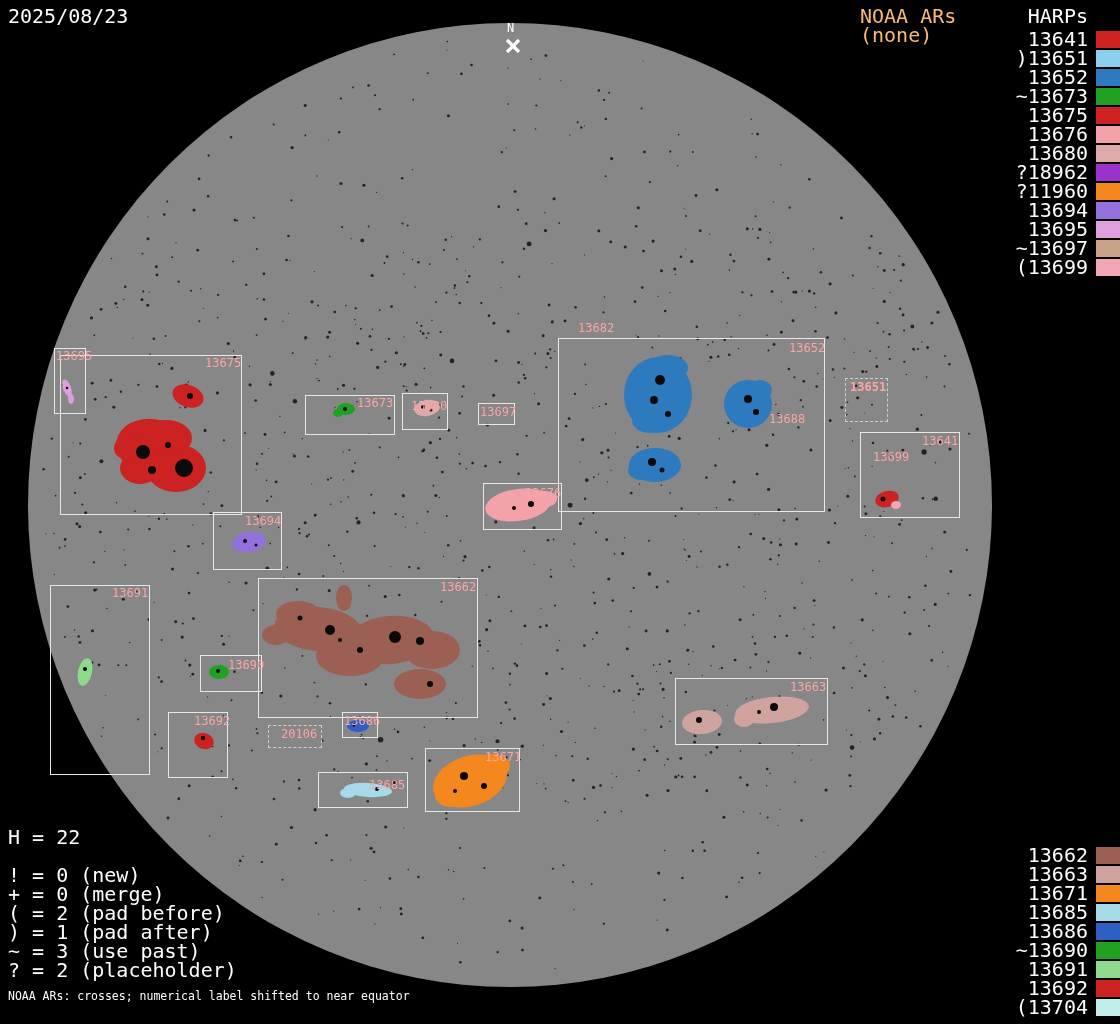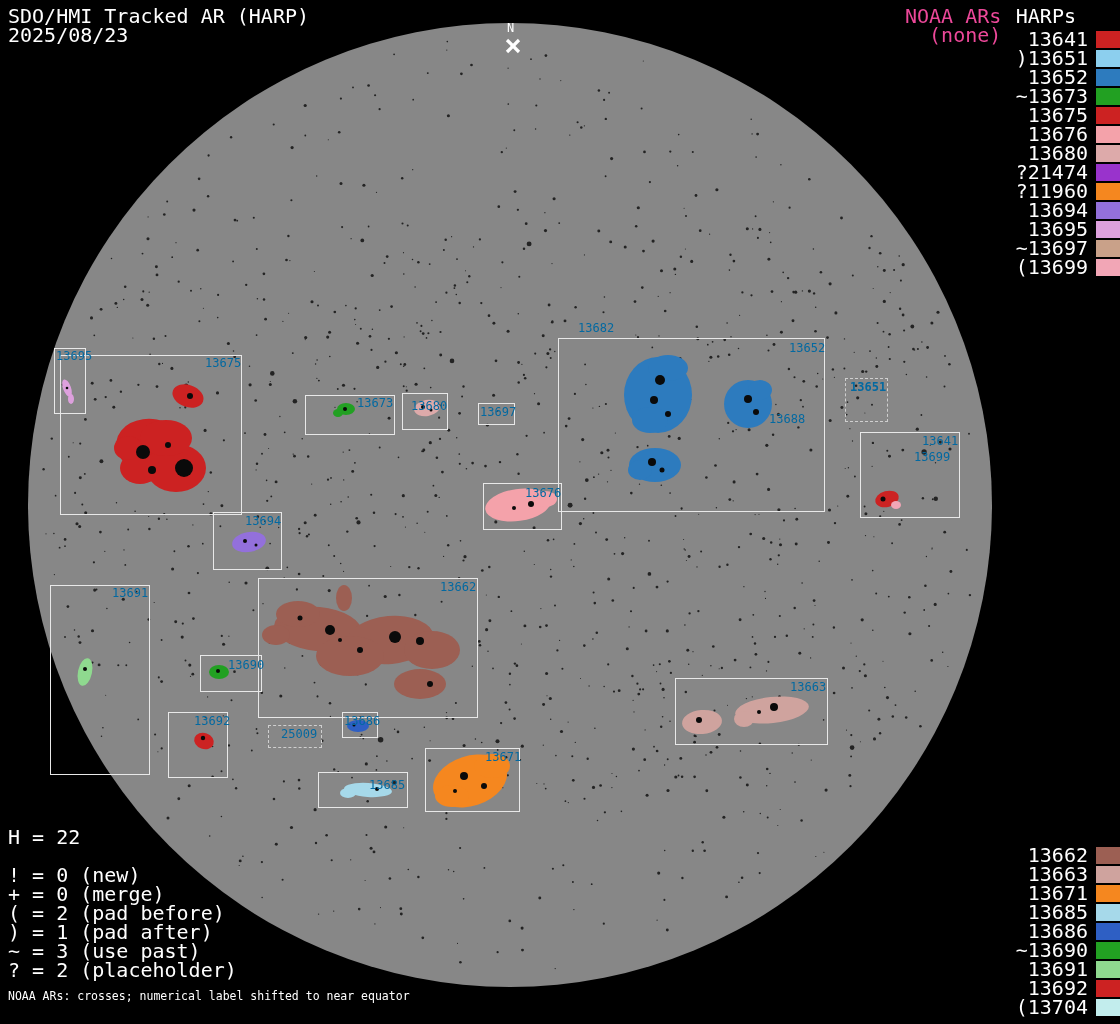--- a/index.html
+++ b/index.html
@@ -3,24 +3,24 @@
 <meta charset="utf-8">
 <style>
   *{box-sizing:border-box;margin:0;padding:0}
   html,body{background:#000;}
   #stage{position:relative;width:1120px;height:1024px;background:#000;overflow:hidden;
          font-family:"DejaVu Sans Mono","Liberation Mono",monospace;color:#fff;}
   #disk-svg{position:absolute;left:0;top:0;z-index:0;}
   #annotations{position:absolute;left:0;top:0;width:1120px;height:1024px;z-index:2;pointer-events:none;}
   .hbox{position:absolute;border:1px solid #e8e8e8;}
   .hbox.dashed{border:1px dashed #cfcfcf;}
-  .hlabel{position:absolute;font-size:12px;line-height:12px;color:#0369a1;white-space:pre;}
+  .hlabel{position:absolute;font-size:12px;line-height:12px;color:#fca5a5;white-space:pre;}
   #title-block{position:absolute;left:8px;top:7px;font-size:20px;line-height:19px;z-index:3;}
-  #noaa{position:absolute;left:905px;top:7px;font-size:20px;line-height:19px;color:#ec4899;z-index:3;text-align:right;}
-  #harps-header{position:absolute;top:7px;right:44px;font-size:20px;line-height:19px;z-index:3;}
+  #noaa{position:absolute;left:860px;top:7px;font-size:20px;line-height:19px;color:#fdba74;z-index:3;}
+  #harps-header{position:absolute;top:7px;right:32px;font-size:20px;line-height:19px;z-index:3;}
   .legend{position:absolute;right:0;z-index:3;}
   #legend-top{top:30px;}
   #legend-bottom{top:846px;}
   .legend-row{display:flex;align-items:center;justify-content:flex-end;height:19px;font-size:20px;}
   .legend-text{margin-right:8px;line-height:19px;}
   .swatch{width:24px;height:17px;flex:0 0 24px;}
   #stats{position:absolute;left:8px;top:828px;font-size:20px;line-height:19px;z-index:3;}
   .stats-gap{height:19px;}
   #footnotes{position:absolute;left:8px;top:990px;font-size:11.5px;line-height:12px;z-index:3;}
   #north{position:absolute;left:507px;top:22px;font-size:12px;line-height:12px;z-index:3;}
@@ -1355,36 +1355,35 @@
       <div class="hlabel" style="left: 56px; top: 350px;">13695</div>
       <div class="hlabel" style="left: 205px; top: 357px;">13675</div>
       <div class="hlabel" style="left: 357px; top: 397px;">13673</div>
       <div class="hlabel" style="left: 411px; top: 400px;">13680</div>
       <div class="hlabel" style="left: 480px; top: 406px;">13697</div>
       <div class="hlabel" style="left: 578px; top: 322px;">13682</div>
       <div class="hlabel" style="left: 789px; top: 342px;">13652</div>
       <div class="hlabel" style="left: 769px; top: 413px;">13688</div>
       <div class="hlabel" style="left: 850px; top: 381px; font-weight: bold;">13651</div>
       <div class="hlabel" style="left: 922px; top: 435px;">13641</div>
-      <div class="hlabel" style="left: 914px; top: 451px;">13699</div>
+      <div class="hlabel" style="left: 873px; top: 451px;">13699</div>
       <div class="hlabel" style="left: 525px; top: 487px;">13676</div>
       <div class="hlabel" style="left: 245px; top: 515px;">13694</div>
       <div class="hlabel" style="left: 112px; top: 587px;">13691</div>
       <div class="hlabel" style="left: 440px; top: 581px;">13662</div>
       <div class="hlabel" style="left: 228px; top: 659px;">13690</div>
       <div class="hlabel" style="left: 194px; top: 715px;">13692</div>
-      <div class="hlabel" style="left: 281px; top: 728px;">25009</div>
+      <div class="hlabel" style="left: 281px; top: 728px;">20106</div>
       <div class="hlabel" style="left: 344px; top: 715px;">13686</div>
       <div class="hlabel" style="left: 369px; top: 779px;">13685</div>
       <div class="hlabel" style="left: 485px; top: 751px;">13671</div>
       <div class="hlabel" style="left: 790px; top: 681px;">13663</div>
     </div>
 
   <div id="title-block">
-    <div>SDO/HMI Tracked AR (HARP)</div>
     <div>2025/08/23</div>
   </div>
 
   <div id="noaa">
     <div>NOAA ARs</div>
     <div>(none)</div>
   </div>
 
   <div id="harps-header">HARPs</div>
 
@@ -1411,21 +1410,21 @@
       </div>
       <div class="legend-row">
         <span class="legend-text">13676</span>
         <span class="swatch" style="background: rgb(244, 162, 170);"></span>
       </div>
       <div class="legend-row">
         <span class="legend-text">13680</span>
         <span class="swatch" style="background: rgb(221, 170, 170);"></span>
       </div>
       <div class="legend-row">
-        <span class="legend-text">?21474</span>
+        <span class="legend-text">?18962</span>
         <span class="swatch" style="background: rgb(153, 51, 204);"></span>
       </div>
       <div class="legend-row">
         <span class="legend-text">?11960</span>
         <span class="swatch" style="background: rgb(245, 135, 31);"></span>
       </div>
       <div class="legend-row">
         <span class="legend-text">13694</span>
         <span class="swatch" style="background: rgb(147, 112, 219);"></span>
       </div>

